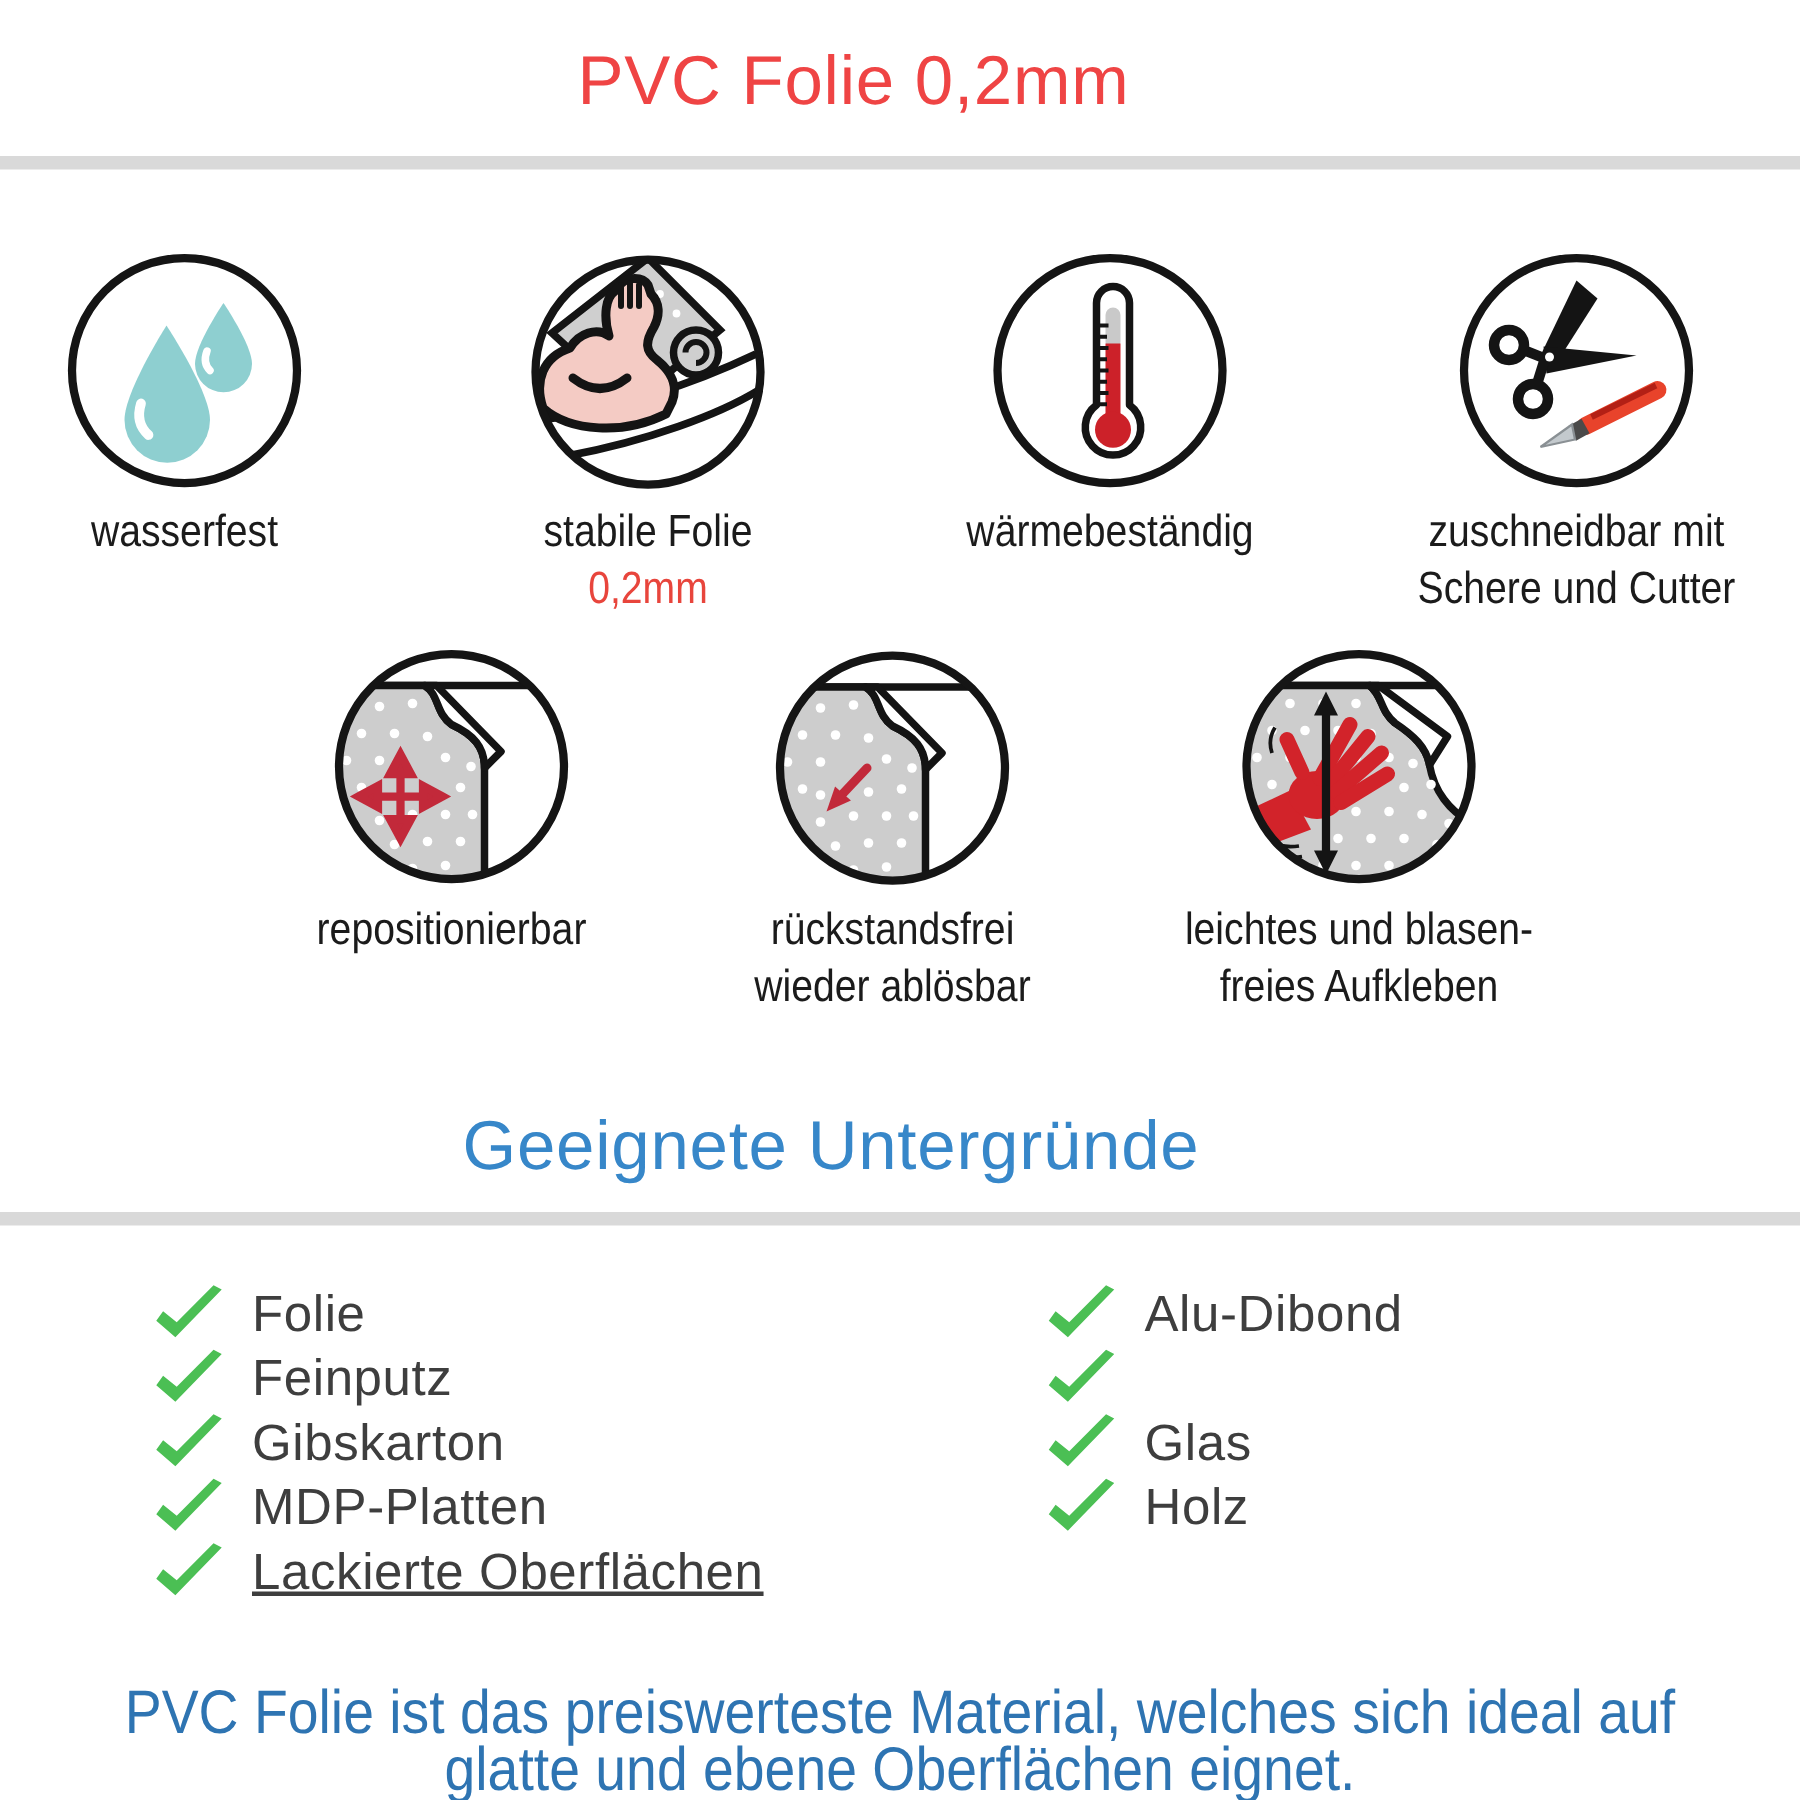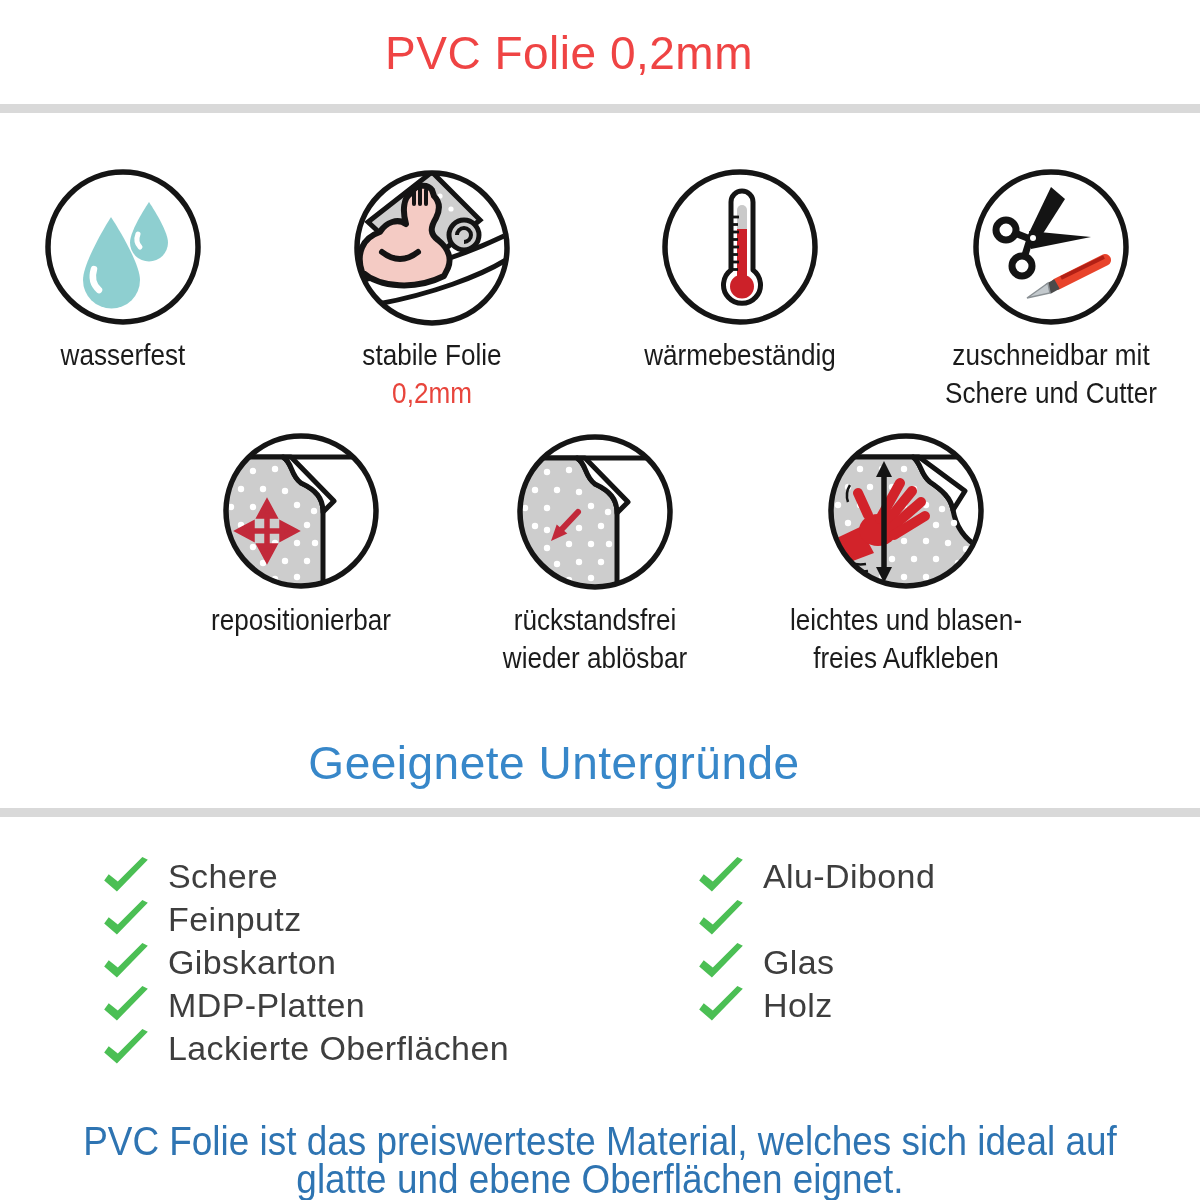--- a/index.html
+++ b/index.html
@@ -314,41 +314,41 @@
     <span class="cond">freies Aufkleben</span>
   </div>
 
   <div class="section-title">Geeignete Untergründe</div>
   <div class="divider bar2"></div>
 
   <div class="check-row" style="left:100px; top:854px;">
     <svg viewBox="0 0 54 44">
         <polygon points="3,27 17,39 51,4 45,1 18,28 8,20" fill="#4bbf54"></polygon>
       </svg>
-    <span>Schere</span>
+    <span>Folie</span>
   </div>
   <div class="check-row" style="left:100px; top:897px;">
     <svg viewBox="0 0 54 44">
         <polygon points="3,27 17,39 51,4 45,1 18,28 8,20" fill="#4bbf54"></polygon>
       </svg>
     <span>Feinputz</span>
   </div>
   <div class="check-row" style="left:100px; top:940px;">
     <svg viewBox="0 0 54 44">
         <polygon points="3,27 17,39 51,4 45,1 18,28 8,20" fill="#4bbf54"></polygon>
       </svg>
     <span>Gibskarton</span>
   </div>
   <div class="check-row" style="left:100px; top:983px;">
     <svg viewBox="0 0 54 44">
         <polygon points="3,27 17,39 51,4 45,1 18,28 8,20" fill="#4bbf54"></polygon>
       </svg>
     <span>MDP-Platten</span>
   </div>
-  <div class="check-row" style="left:100px; top:1026px;">
+  <div class="check-row" style="left:100px; top:1026px;text-decoration:underline;">
     <svg viewBox="0 0 54 44">
         <polygon points="3,27 17,39 51,4 45,1 18,28 8,20" fill="#4bbf54"></polygon>
       </svg>
     <span>Lackierte Oberflächen</span>
   </div>
 
   <div class="check-row" style="left:695px; top:854px;">
     <svg viewBox="0 0 54 44">
         <polygon points="3,27 17,39 51,4 45,1 18,28 8,20" fill="#4bbf54"></polygon>
       </svg>

